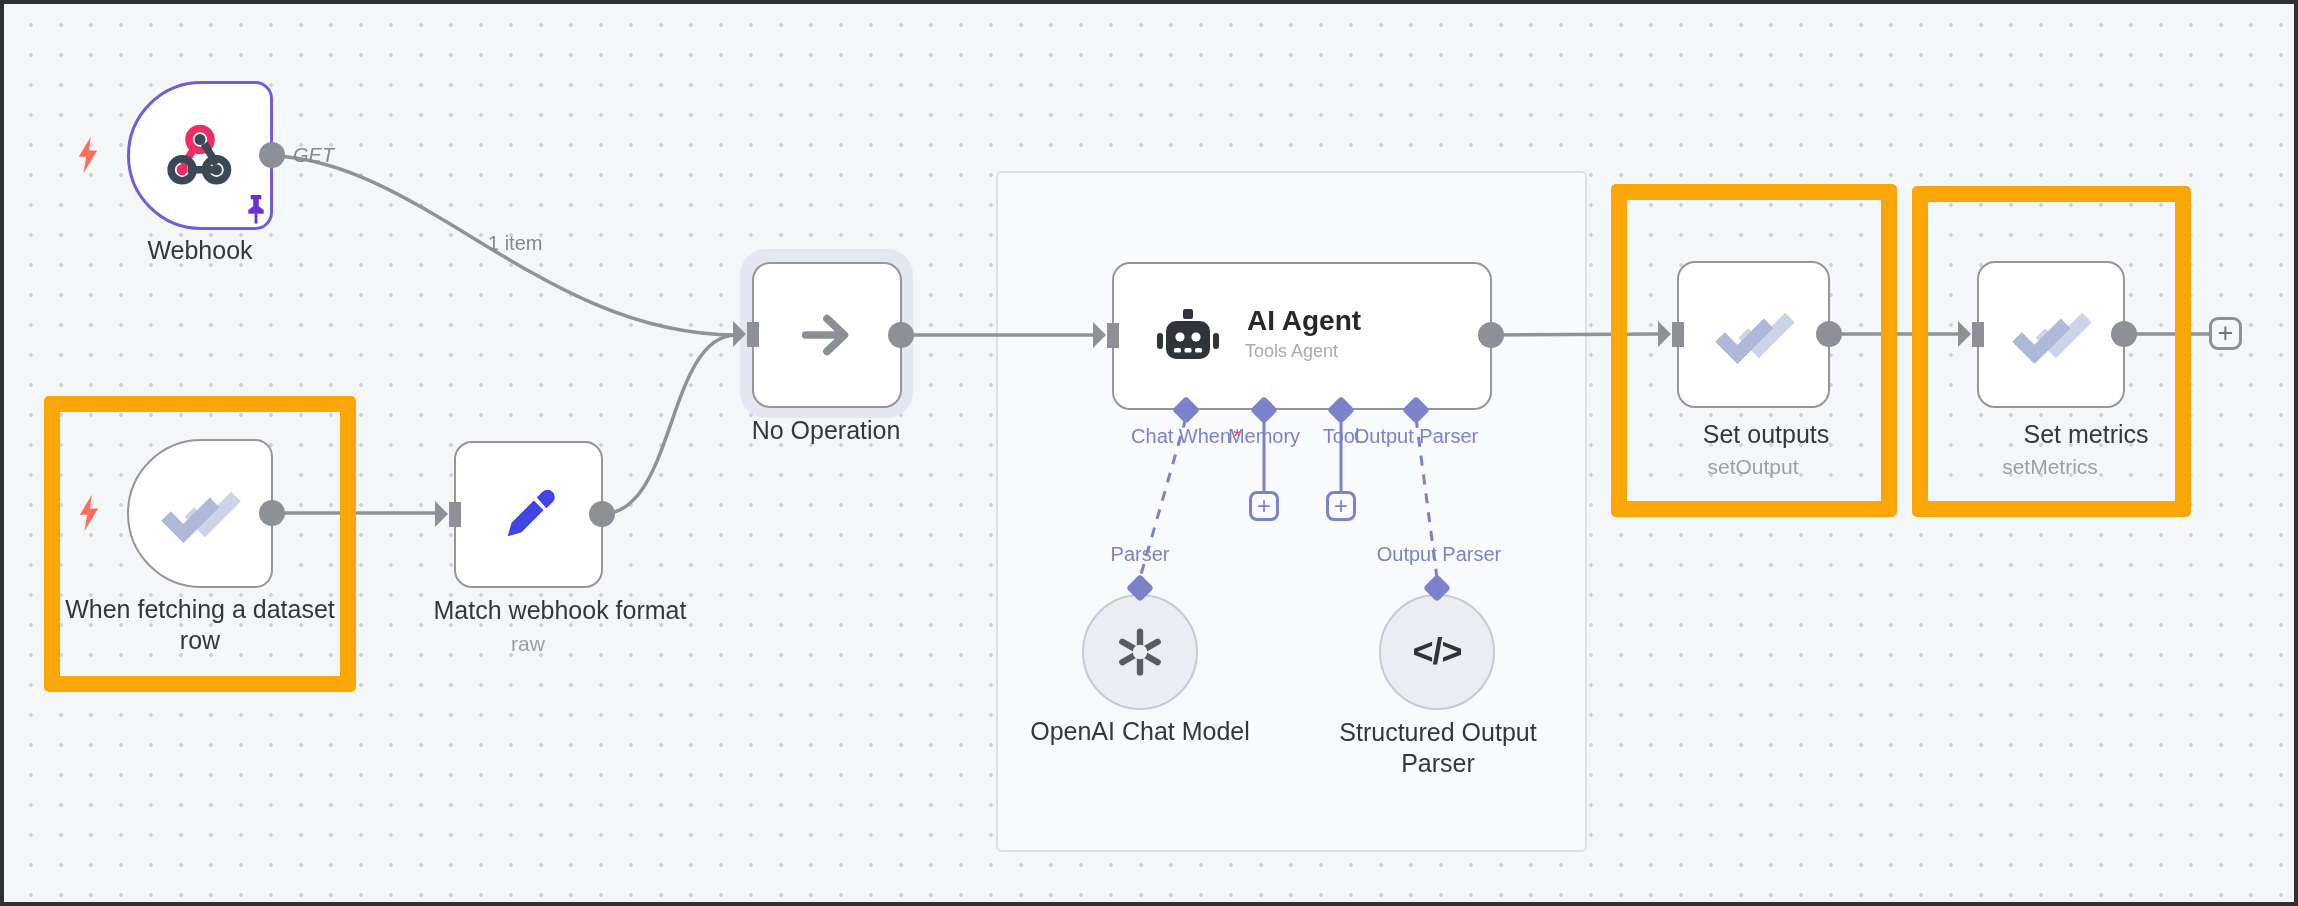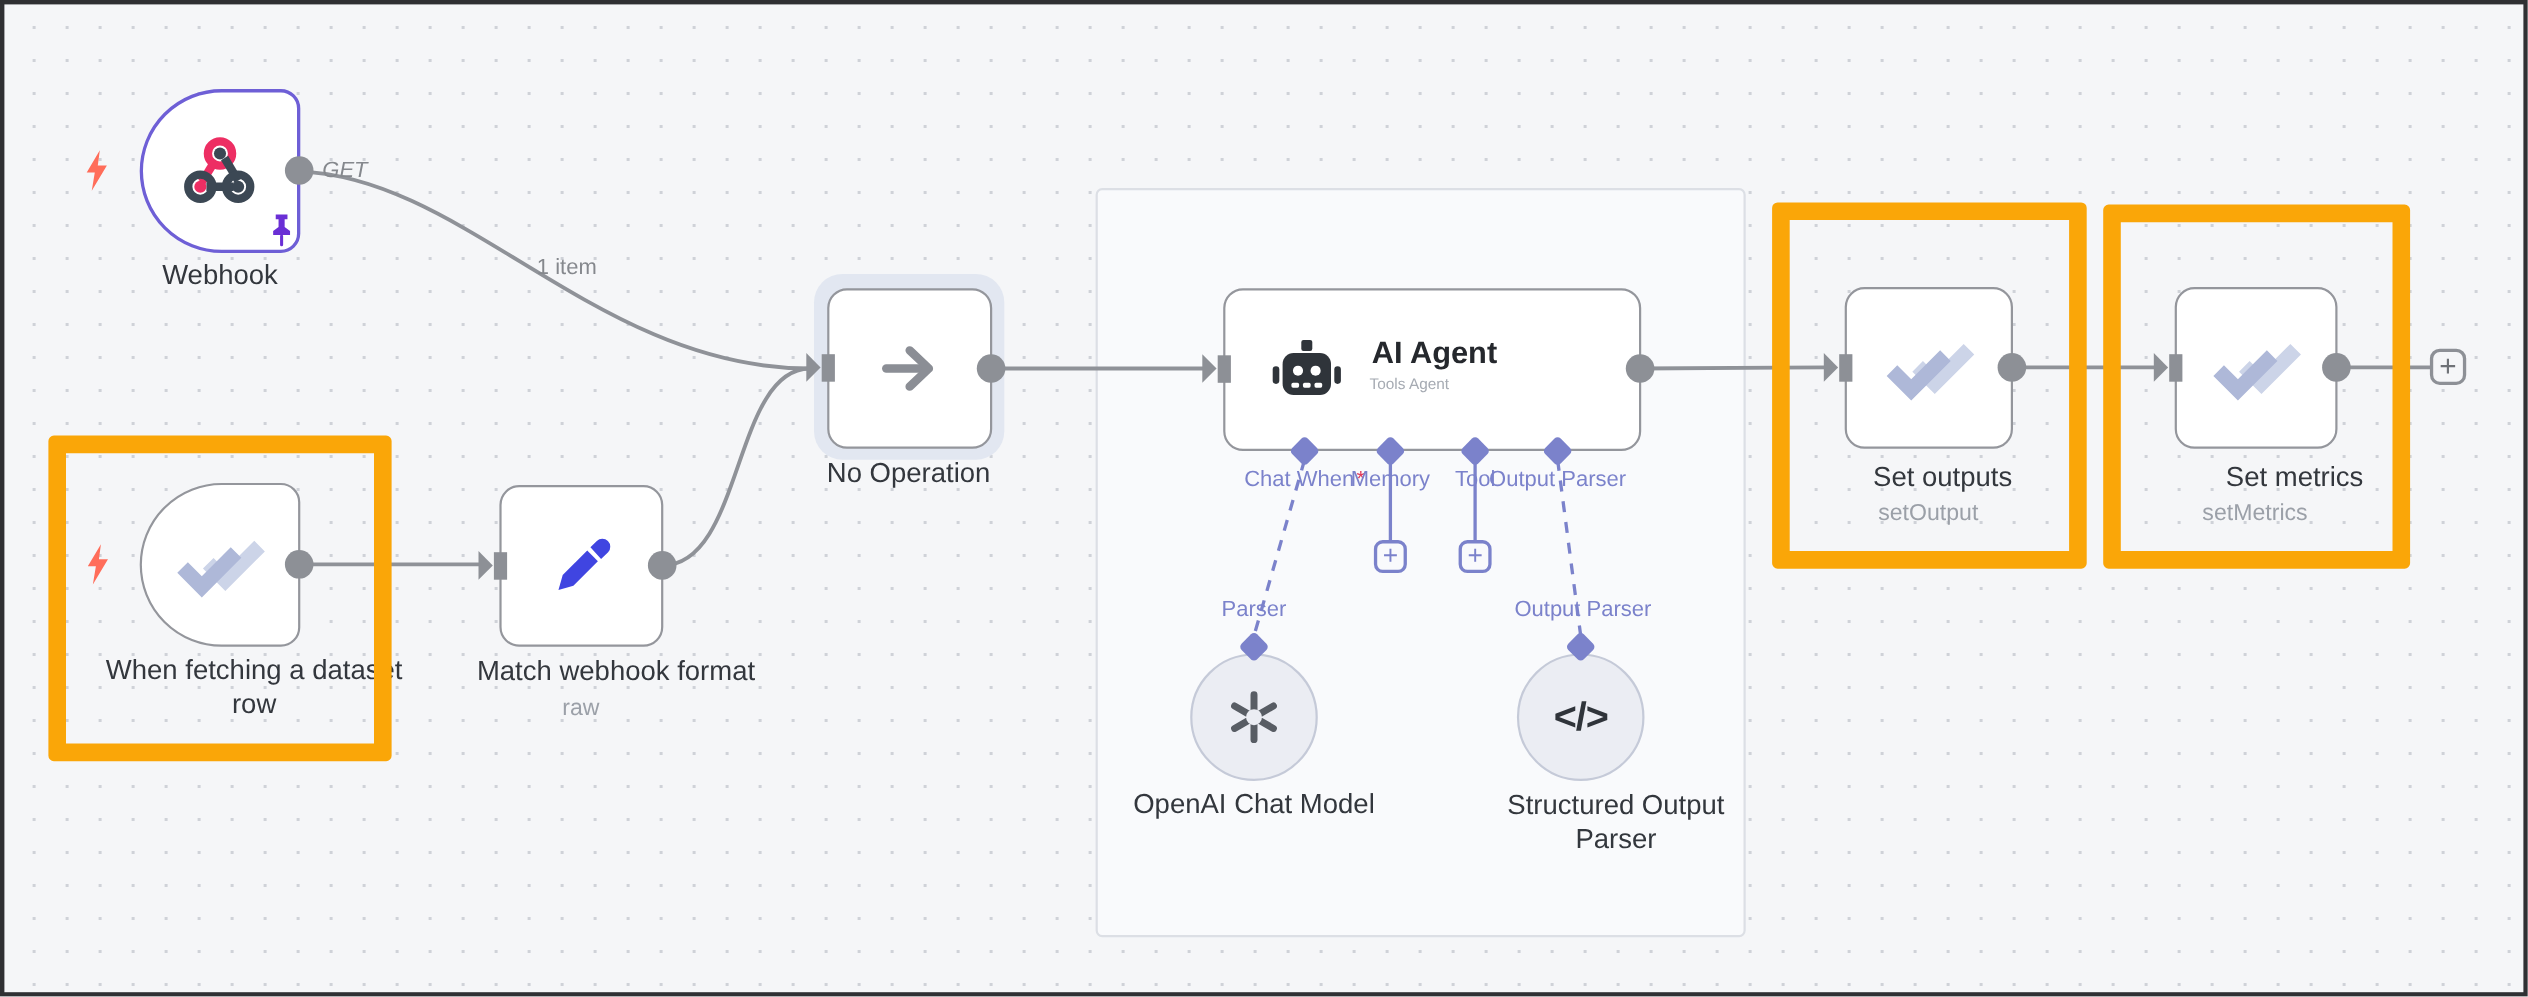--- a/index.html
+++ b/index.html
@@ -46,29 +46,29 @@
     border-top:13.5px solid transparent;border-bottom:13.5px solid transparent;
     border-left:13px solid #8d9096;
   }
   .inport::after{
     content:"";position:absolute;right:0;top:1px;width:12px;height:25px;background:#8d9096;
   }
   .nlabel{
     position:absolute;transform:translateX(-50%);text-align:center;white-space:nowrap;
     font-size:25px;font-weight:500;color:#33373d;z-index:4;
   }
-  .nlabel--wrap{white-space:normal;line-height:31px;margin-left:31px;}
+  .nlabel--wrap{white-space:normal;line-height:31px;}
   .sublabel{
     position:absolute;transform:translateX(-50%);text-align:center;white-space:nowrap;
     font-size:21px;color:#9ba0a8;z-index:4;
   }
   .wire-label{position:absolute;font-size:20px;color:#85888d;z-index:3;white-space:nowrap;}
   
   .ai-title{position:absolute;left:1243px;top:301px;font-size:28px;font-weight:600;color:#25282d;z-index:5;}
-  .ai-subtitle{position:absolute;left:1241px;top:337px;font-size:14px;color:#a6abb3;z-index:5;}
+  .ai-subtitle{position:absolute;left:1241px;top:337px;font-size:18px;color:#a6abb3;z-index:5;}
   .diamond{
     position:absolute;width:20px;height:20px;background:#7b82cb;border-radius:4px;
     transform:rotate(45deg);z-index:5;
   }
   .portlabel{
     position:absolute;transform:translateX(-50%);font-size:20px;color:#7b82cb;
     white-space:nowrap;z-index:4;top:421px;
   }
   .portlabel .req{color:#e23c5a;margin-left:2px;}
   .portlabel--free{top:539px;}

